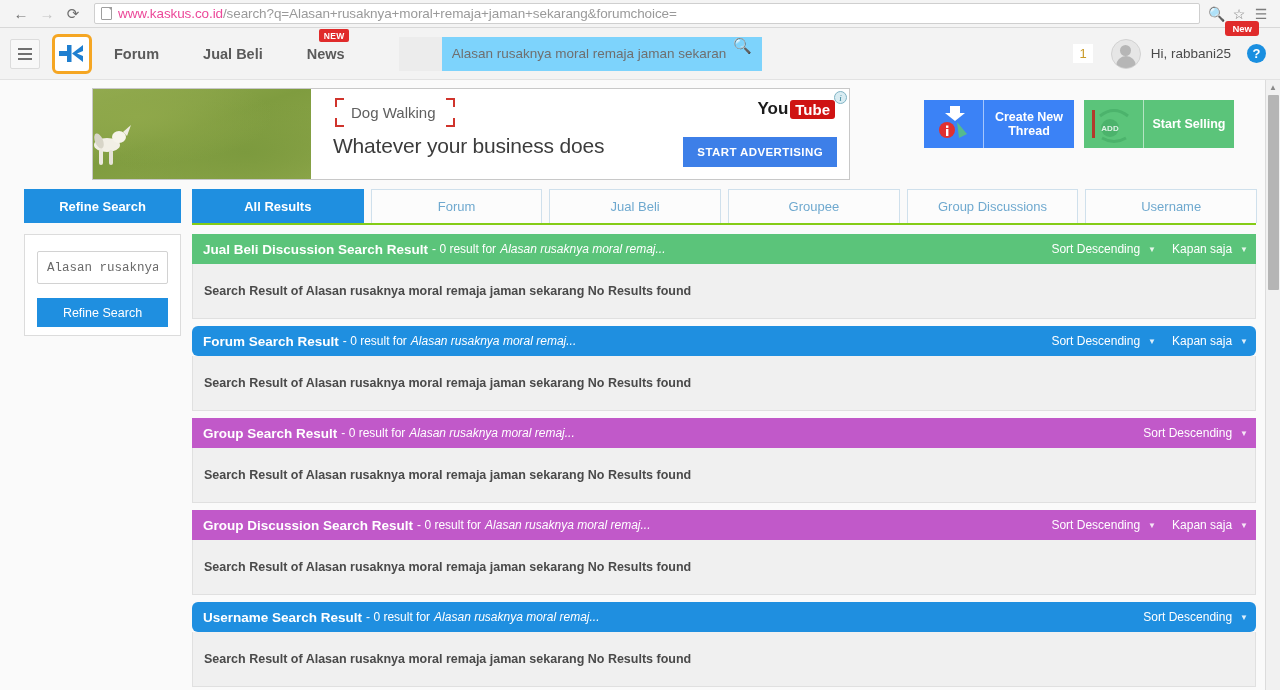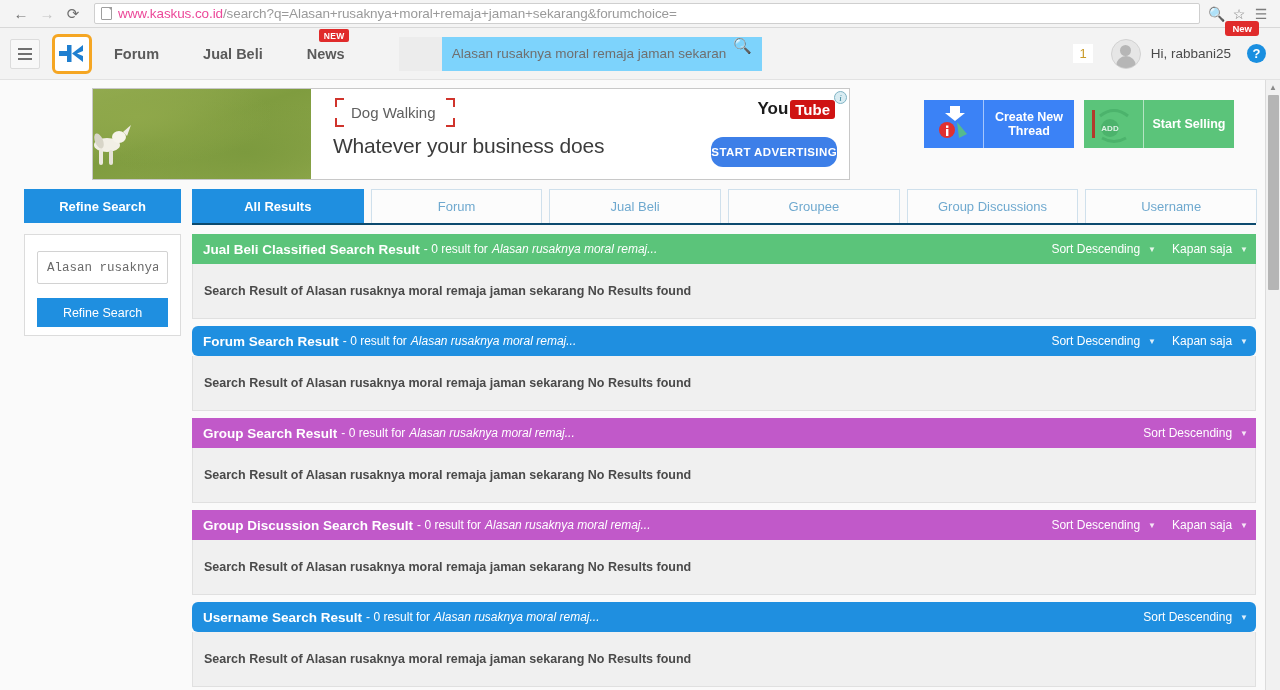--- a/index.html
+++ b/index.html
@@ -254,22 +254,21 @@
     font-size: 15px; font-weight: bold;
     padding: 1px 5px; border-radius: 3px;
   }
   .ad-cta {
     position: absolute; right: 12px; bottom: 12px;
     background: #3d7fe8;
     color: #fff;
     font-size: 11.5px;
     font-weight: bold;
     letter-spacing: .4px;
-    padding: 9px 0;
-    border-radius: 12px;
+    padding: 9px 14px;
   }
   .adchoice {
     position: absolute; top: 2px; right: 2px;
     width: 13px; height: 13px;
     border-radius: 50%;
     background: #d9ecf2;
     border: 1px solid #7fb3c4;
     color: #2e7e96;
     font-size: 9px; font-style: italic;
     display: flex; align-items: center; justify-content: center;
@@ -304,21 +303,21 @@
     background: #1f8fe0;
     color: #fff;
     font-size: 13px; font-weight: bold;
     display: flex; align-items: center; justify-content: center;
     flex: 0 0 auto;
     margin-right: 11px;
   }
   .tabs {
     flex: 1 1 auto;
     display: flex;
-    border-bottom: 2px solid #0c4a6e;
+    border-bottom: 2px solid #84cc16;
     gap: 8px;
   }
   .tab {
     flex: 1 1 0;
     height: 34px;
     display: flex; align-items: center; justify-content: center;
     font-size: 13px;
     color: #6fa9cf;
     background: #fcfcfc;
     border: 1px solid #cfe0ec;
@@ -550,21 +549,21 @@
   <div class="cols">
     <div class="sidebar">
       <input value="Alasan rusaknya m" style="">
       <button>Refine Search</button>
     </div>
 
     <div class="results">
 
       <div class="result-block">
         <div class="rhead green">
-          <span class="rtitle">Jual Beli Classified Search Result</span>
+          <span class="rtitle">Jual Beli Discussion Search Result</span>
           <span class="rsub">- 0 result for </span>
           <span class="rsub"><i>Alasan rusaknya moral remaj...</i></span>
           <span class="rsort">
             <span class="sortitem">
               <span>Sort Descending</span>
               <span class="caret">▼</span>
             </span>
             <span class="sortitem">
               <span>Kapan saja</span>
               <span class="caret">▼</span>

